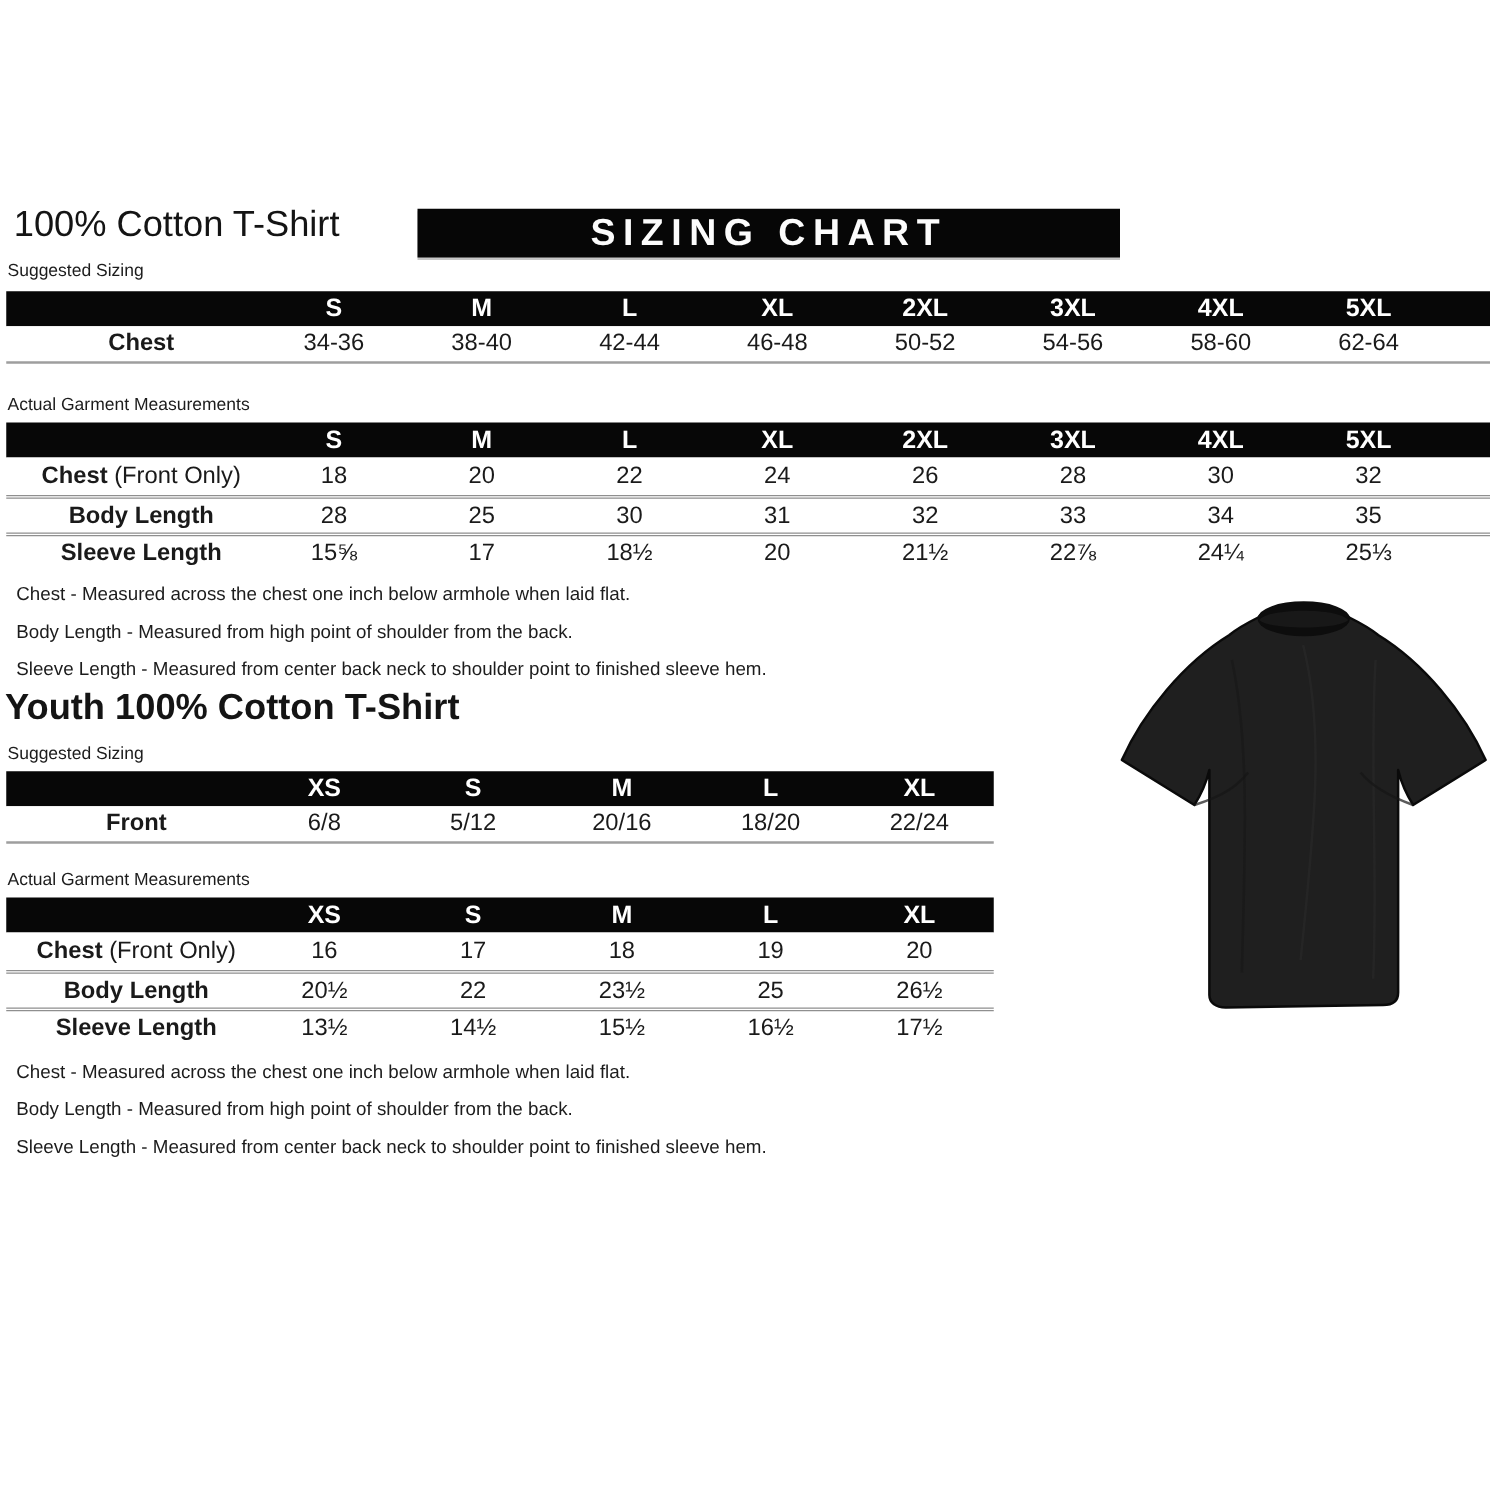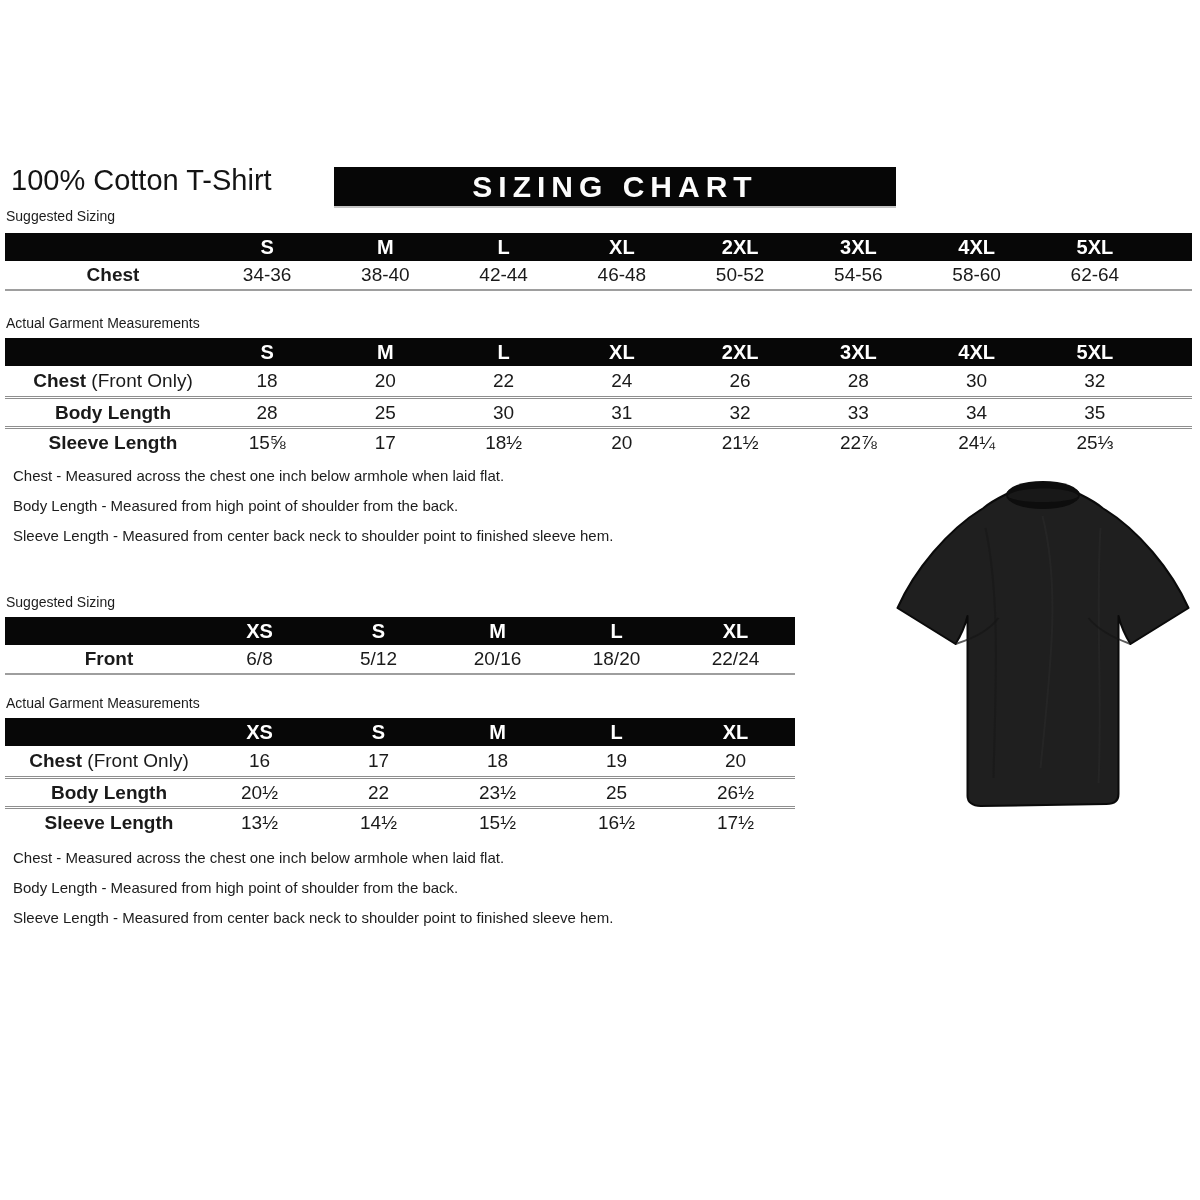--- a/index.html
+++ b/index.html
@@ -119,20 +119,21 @@
       <div class="c">25⅓</div>
     </div>
   </div>
 
   <div class="notes" style="top:461px;">
     <div>Chest - Measured across the chest one inch below armhole when laid flat.</div>
     <div>Body Length - Measured from high point of shoulder from the back.</div>
     <div>Sleeve Length - Measured from center back neck to shoulder point to finished sleeve hem.</div>
   </div>
 
+  <div class="title bold" style="left:4px;top:550px;">Youth 100% Cotton T-Shirt</div>
 
   <div class="seclabel" style="top:594px;">Suggested Sizing</div>
   <div class="tbl youth-t" style="top:617px;">
     <div class="row hd">
       <div class="lab"></div>
       <div class="c">XS</div>
       <div class="c">S</div>
       <div class="c">M</div>
       <div class="c">L</div>
       <div class="c">XL</div>

